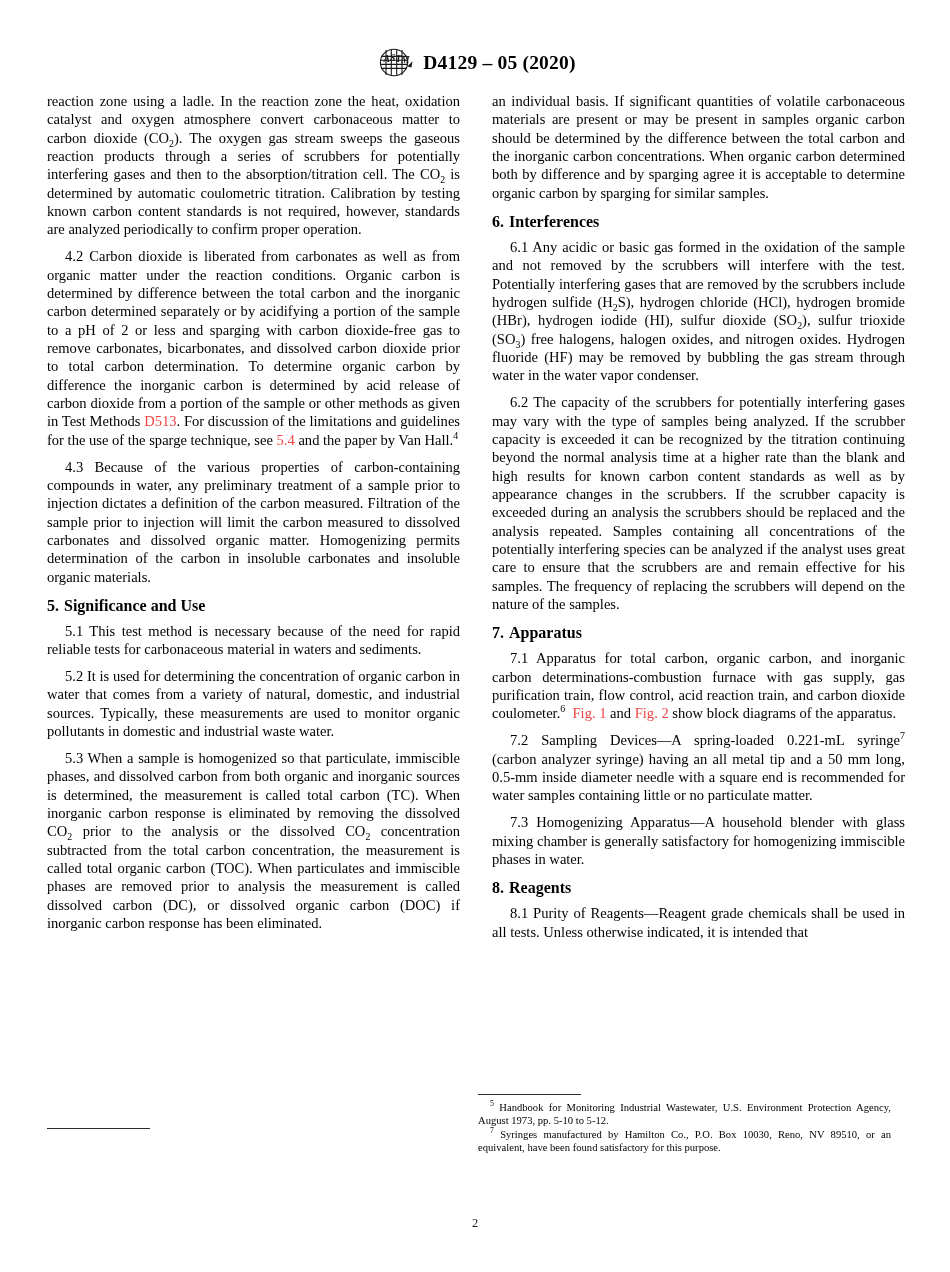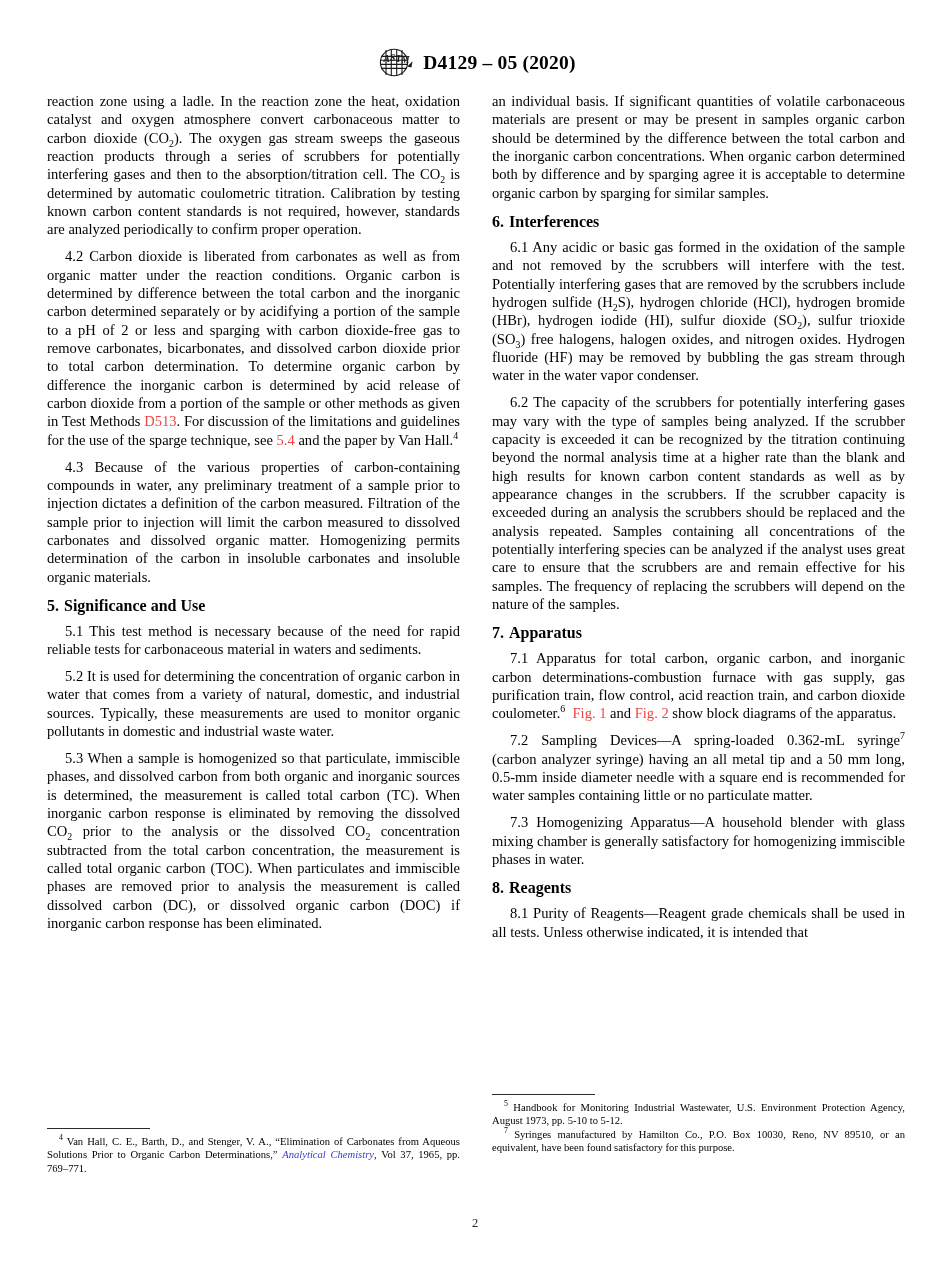--- a/index.html
+++ b/index.html
@@ -176,36 +176,35 @@
       <h2 class="section"><span class="num">6.</span><span>Interferences</span></h2>
 
       <p class="body indent"><span>6.1</span><span> Any acidic or basic gas formed in the oxidation of the sample and not removed by the scrubbers will interfere with the test. Potentially interfering gases that are removed by the scrubbers include hydrogen sulfide (H</span><sub>2</sub><span>S), hydrogen chloride (HCl), hydrogen bromide (HBr), hydrogen iodide (HI), sulfur dioxide (SO</span><sub>2</sub><span>), sulfur trioxide (SO</span><sub>3</sub><span>) free halogens, halogen oxides, and nitrogen oxides. Hydrogen fluoride (HF) may be removed by bubbling the gas stream through water in the water vapor condenser.</span></p>
 
       <p class="body indent"><span>6.2</span><span> The capacity of the scrubbers for potentially interfering gases may vary with the type of samples being analyzed. If the scrubber capacity is exceeded it can be recognized by the titration continuing beyond the normal analysis time at a higher rate than the blank and high results for known carbon content standards as well as by appearance changes in the scrubbers. If the scrubber capacity is exceeded during an analysis the scrubbers should be replaced and the analysis repeated. Samples containing all concentrations of the potentially interfering species can be analyzed if the analyst uses great care to ensure that the scrubbers are and remain effective for his samples. The frequency of replacing the scrubbers will depend on the nature of the samples.</span></p>
 
       <h2 class="section"><span class="num">7.</span><span>Apparatus</span></h2>
 
       <p class="body indent"><span>7.1</span><span> Apparatus for total carbon, organic carbon, and inorganic carbon determinations-combustion furnace with gas supply, gas purification train, flow control, acid reaction train, and carbon dioxide coulometer.</span><sup>6</sup><span>&nbsp; </span><span class="lnk-red">Fig. 1</span><span> and </span><span class="lnk-red">Fig. 2</span><span> show block diagrams of the apparatus.</span></p>
 
-      <p class="body indent"><span>7.2</span><span>&nbsp;</span><span class="it">Sampling Devices</span><span>—A spring-loaded 0.362-mL syringe</span><sup>7</sup><span> (carbon analyzer syringe) having an all metal tip and a 50 mm long, 0.5-mm inside diameter needle with a square end is recommended for water samples containing little or no particulate matter.</span></p>
+      <p class="body indent"><span>7.2</span><span>&nbsp;</span><span class="it">Sampling Devices</span><span>—A spring-loaded 0.221-mL syringe</span><sup>7</sup><span> (carbon analyzer syringe) having an all metal tip and a 50 mm long, 0.5-mm inside diameter needle with a square end is recommended for water samples containing little or no particulate matter.</span></p>
 
       <p class="body indent"><span>7.3</span><span>&nbsp;</span><span class="it">Homogenizing Apparatus</span><span>—A household blender with glass mixing chamber is generally satisfactory for homogenizing immiscible phases in water.</span></p>
 
       <h2 class="section"><span class="num">8.</span><span>Reagents</span></h2>
 
       <p class="body indent tight"><span>8.1</span><span>&nbsp;</span><span class="it">Purity of Reagents</span><span>—Reagent grade chemicals shall be used in all tests. Unless otherwise indicated, it is intended that</span></p>
     </div>
   </div>
 
   <div class="fn-block" style="left:47px; top:1128px;">
     <div class="fn-rule"></div>
-    <p class="fn"><sup>4</sup><span> Van Hall, C. E., Barth, D., and Stenger, V. A., “Elimination of Carbonates from Aqueous Solutions Prior to Organic Carbon Determinations,” </span><span class="lnk-blue">Analytical Chemistry</span><span>, Vol 37, 1965, pp. 769–771.</span></p>
-  </div>
-
-  <div class="fn-block" style="left:492px; top:1094px;">
+  </div>
+
+  <div class="fn-block" style="left:478px; top:1094px;">
     <div class="fn-rule"></div>
     <p class="fn"><sup>5</sup><span>&nbsp;</span><span class="it">Handbook for Monitoring Industrial Wastewater</span><span>, U.S. Environment Protection Agency, August 1973, pp. 5-10 to 5-12.</span></p>
     <p class="fn"><sup>7</sup><span> Syringes manufactured by Hamilton Co., P.O. Box 10030, Reno, NV 89510, or an equivalent, have been found satisfactory for this purpose.</span></p>
   </div>
 
   <div class="page-number">2</div>
 
 </div>
 
 </body></html>

